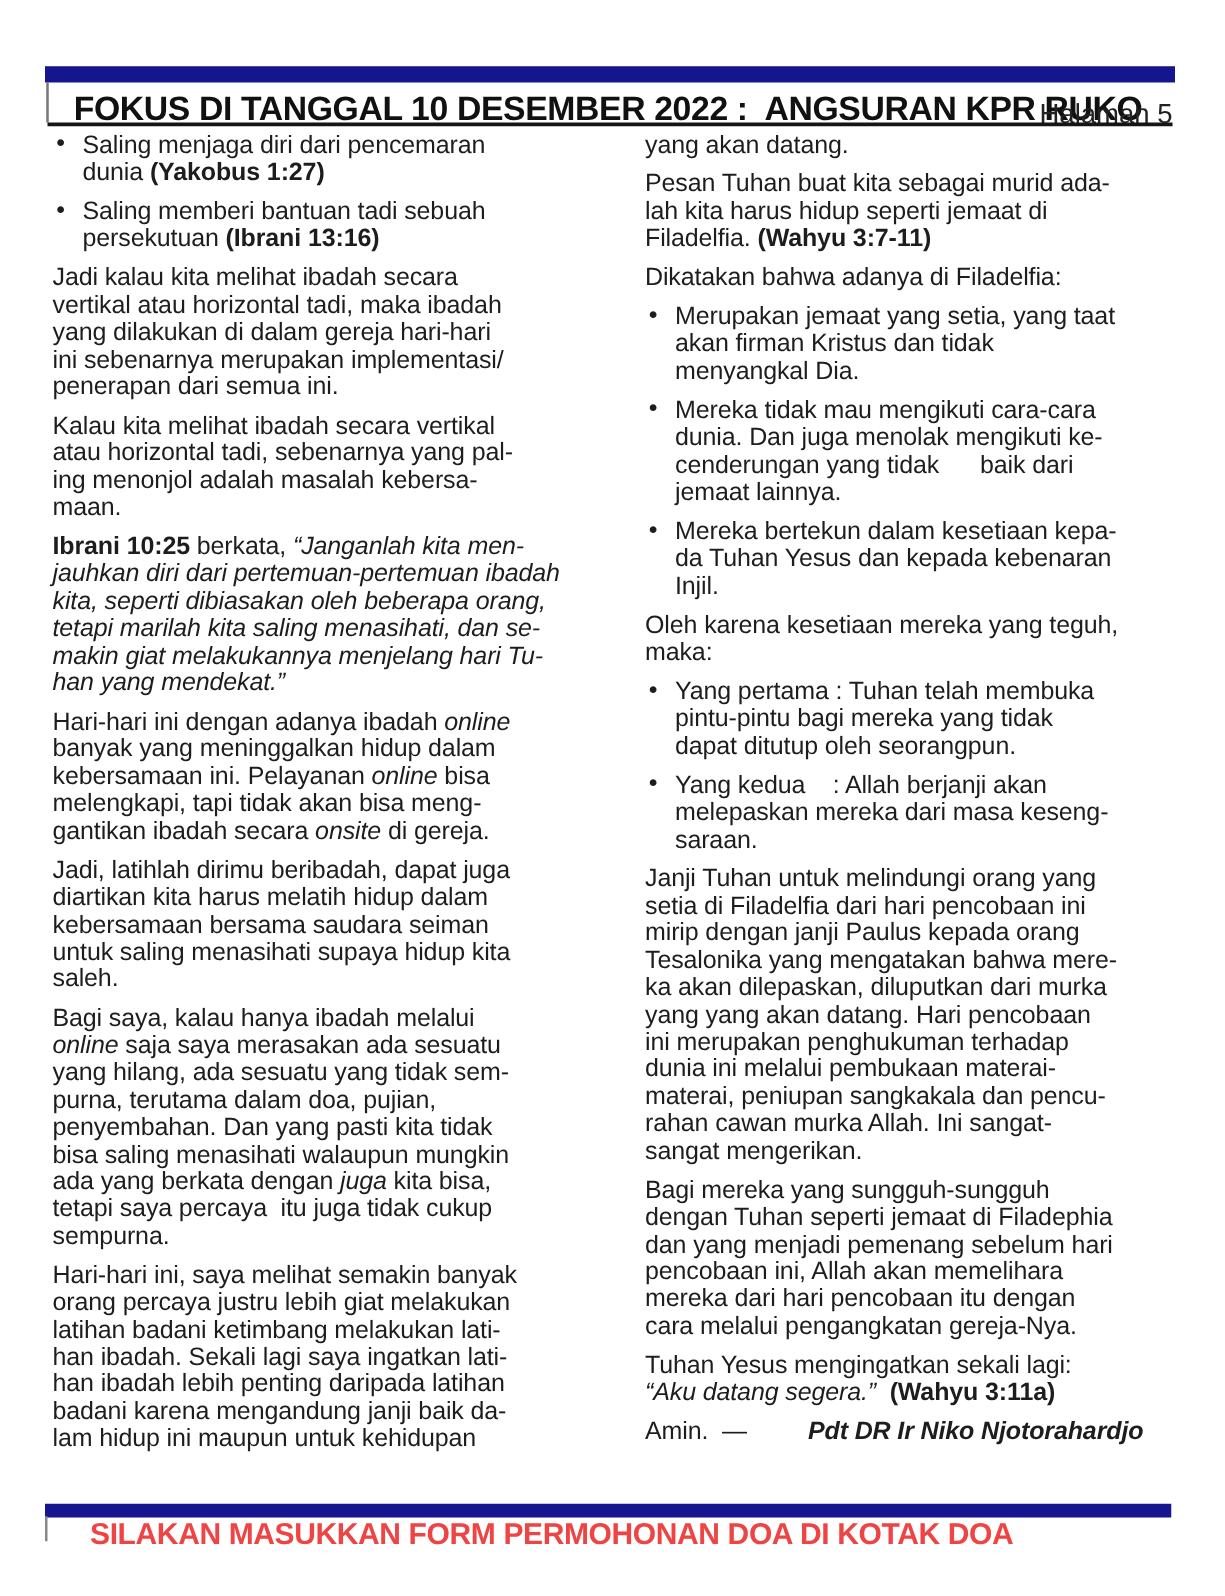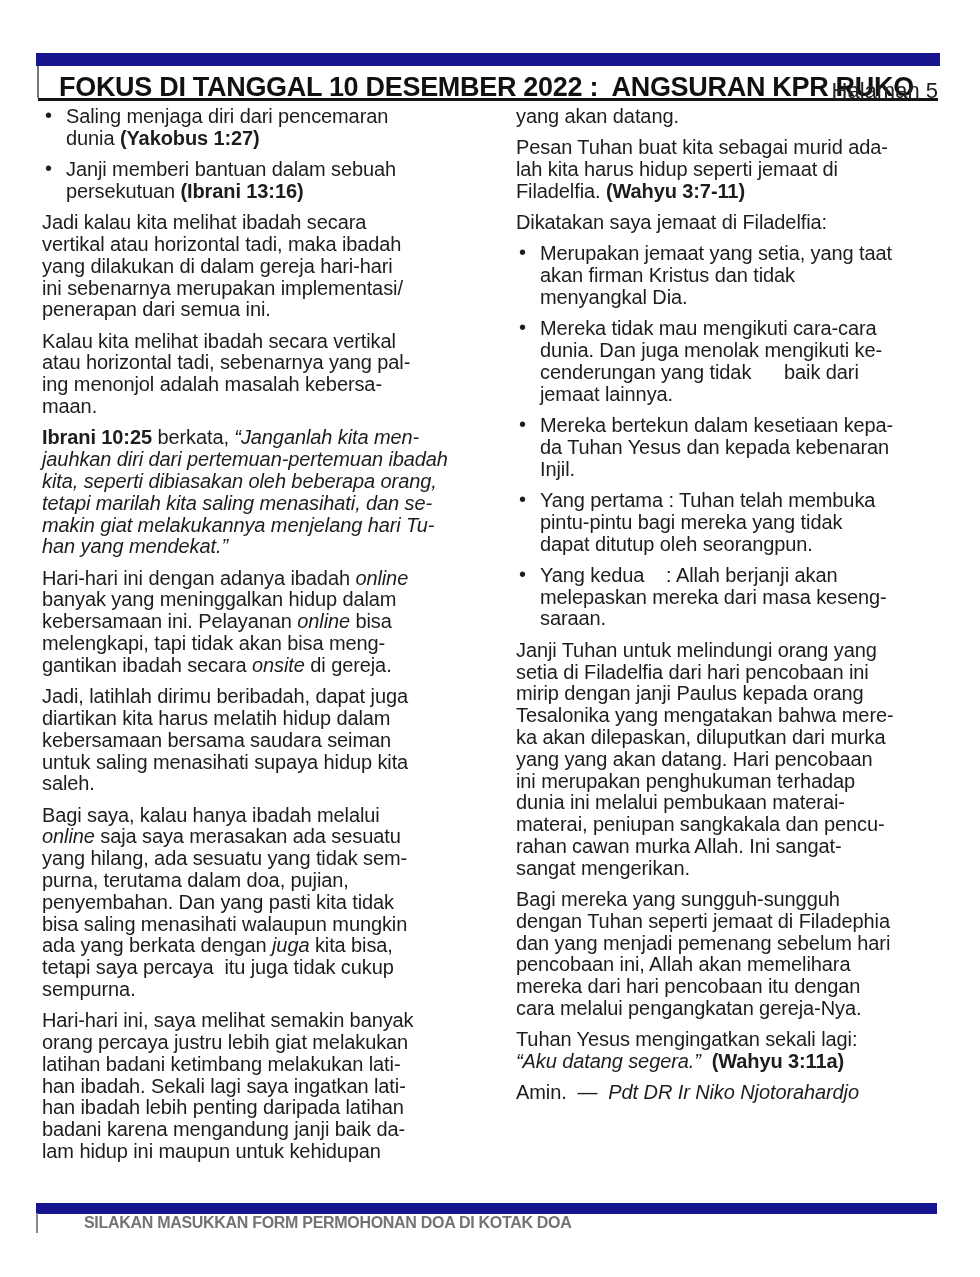--- a/index.html
+++ b/index.html
@@ -15,44 +15,44 @@
   .col{position:absolute;top:106px;width:453px;font-size:20px;line-height:21.8px;
         letter-spacing:-0.1px;color:#1d1d1d;}
   .col-left{left:42px;}
   .col-right{left:516px;}
   .block{margin:0 0 9.5px 0;}
   .block .content{white-space:pre-line;display:block;}
   .bullet{position:relative;padding-left:24px;}
   .bullet .marker{position:absolute;left:3px;top:-1px;}
   .rb{font-weight:700;margin-top:21px;}
   .ri{font-style:italic;}
-  .rbi{font-weight:400;font-style:italic;}
+  .rbi{font-weight:700;font-style:italic;margin-left:38px;}
   .bottombar{position:absolute;left:36px;top:1203px;width:901px;height:10.5px;}
-  .footer-notice{position:absolute;left:84px;top:1214px;font-size:16px;font-weight:700;
-        letter-spacing:-0.3px;white-space:nowrap;color:#737373;}
+  .footer-notice{position:absolute;left:72px;top:1214px;font-size:24px;font-weight:700;
+        letter-spacing:-0.3px;white-space:nowrap;color:#ef4444;}
 </style>
 </head>
 <body>
 
 <div class="page">
   <div class="topbar" style="background: rgb(21, 21, 143);"></div>
   <div class="hdr-tick"></div>
   <div class="header-title">FOKUS DI TANGGAL 10 DESEMBER 2022 :&nbsp; ANGSURAN KPR RUKO</div>
   <div class="page-number">Halaman 5</div>
   <div class="header-rule" style="background: rgb(21, 21, 21);"></div>
 
   <div class="col col-left">
       <div class="block bullet">
         <span class="marker">•</span>
         <span class="content"><span>Saling menjaga diri dari pencemaran
 dunia </span><span class="rb">(Yakobus 1:27)</span></span>
       </div>
       <div class="block bullet">
         <span class="marker">•</span>
-        <span class="content"><span>Janji memberi bantuan dalam sebuah
+        <span class="content"><span>Saling memberi bantuan tadi sebuah
 persekutuan </span><span class="rb">(Ibrani 13:16)</span></span>
       </div>
       <div class="block para">
         <span class="content"><span>Jadi kalau kita melihat ibadah secara
 vertikal atau horizontal tadi, maka ibadah
 yang dilakukan di dalam gereja hari-hari
 ini sebenarnya merupakan implementasi/
 penerapan dari semua ini.</span></span>
       </div>
       <div class="block para">
@@ -107,40 +107,44 @@
   <div class="col col-right">
       <div class="block para">
         <span class="content"><span>yang akan datang.</span></span>
       </div>
       <div class="block para">
         <span class="content"><span>Pesan Tuhan buat kita sebagai murid ada-
 lah kita harus hidup seperti jemaat di
 Filadelfia. </span><span class="rb">(Wahyu 3:7-11)</span></span>
       </div>
       <div class="block para">
-        <span class="content"><span>Dikatakan saya jemaat di Filadelfia:</span></span>
+        <span class="content"><span>Dikatakan bahwa adanya di Filadelfia:</span></span>
       </div>
       <div class="block bullet">
         <span class="marker">•</span>
         <span class="content"><span>Merupakan jemaat yang setia, yang taat
 akan firman Kristus dan tidak
 menyangkal Dia.</span></span>
       </div>
       <div class="block bullet">
         <span class="marker">•</span>
         <span class="content"><span>Mereka tidak mau mengikuti cara-cara
 dunia. Dan juga menolak mengikuti ke-
 cenderungan yang tidak&nbsp;&nbsp;&nbsp;&nbsp;&nbsp; baik dari
 jemaat lainnya.</span></span>
       </div>
       <div class="block bullet">
         <span class="marker">•</span>
         <span class="content"><span>Mereka bertekun dalam kesetiaan kepa-
 da Tuhan Yesus dan kepada kebenaran
 Injil.</span></span>
+      </div>
+      <div class="block para">
+        <span class="content"><span>Oleh karena kesetiaan mereka yang teguh,
+maka:</span></span>
       </div>
       <div class="block bullet">
         <span class="marker">•</span>
         <span class="content"><span>Yang pertama : Tuhan telah membuka
 pintu-pintu bagi mereka yang tidak
 dapat ditutup oleh seorangpun.</span></span>
       </div>
       <div class="block bullet">
         <span class="marker">•</span>
         <span class="content"><span>Yang kedua&nbsp;&nbsp;&nbsp; : Allah berjanji akan

